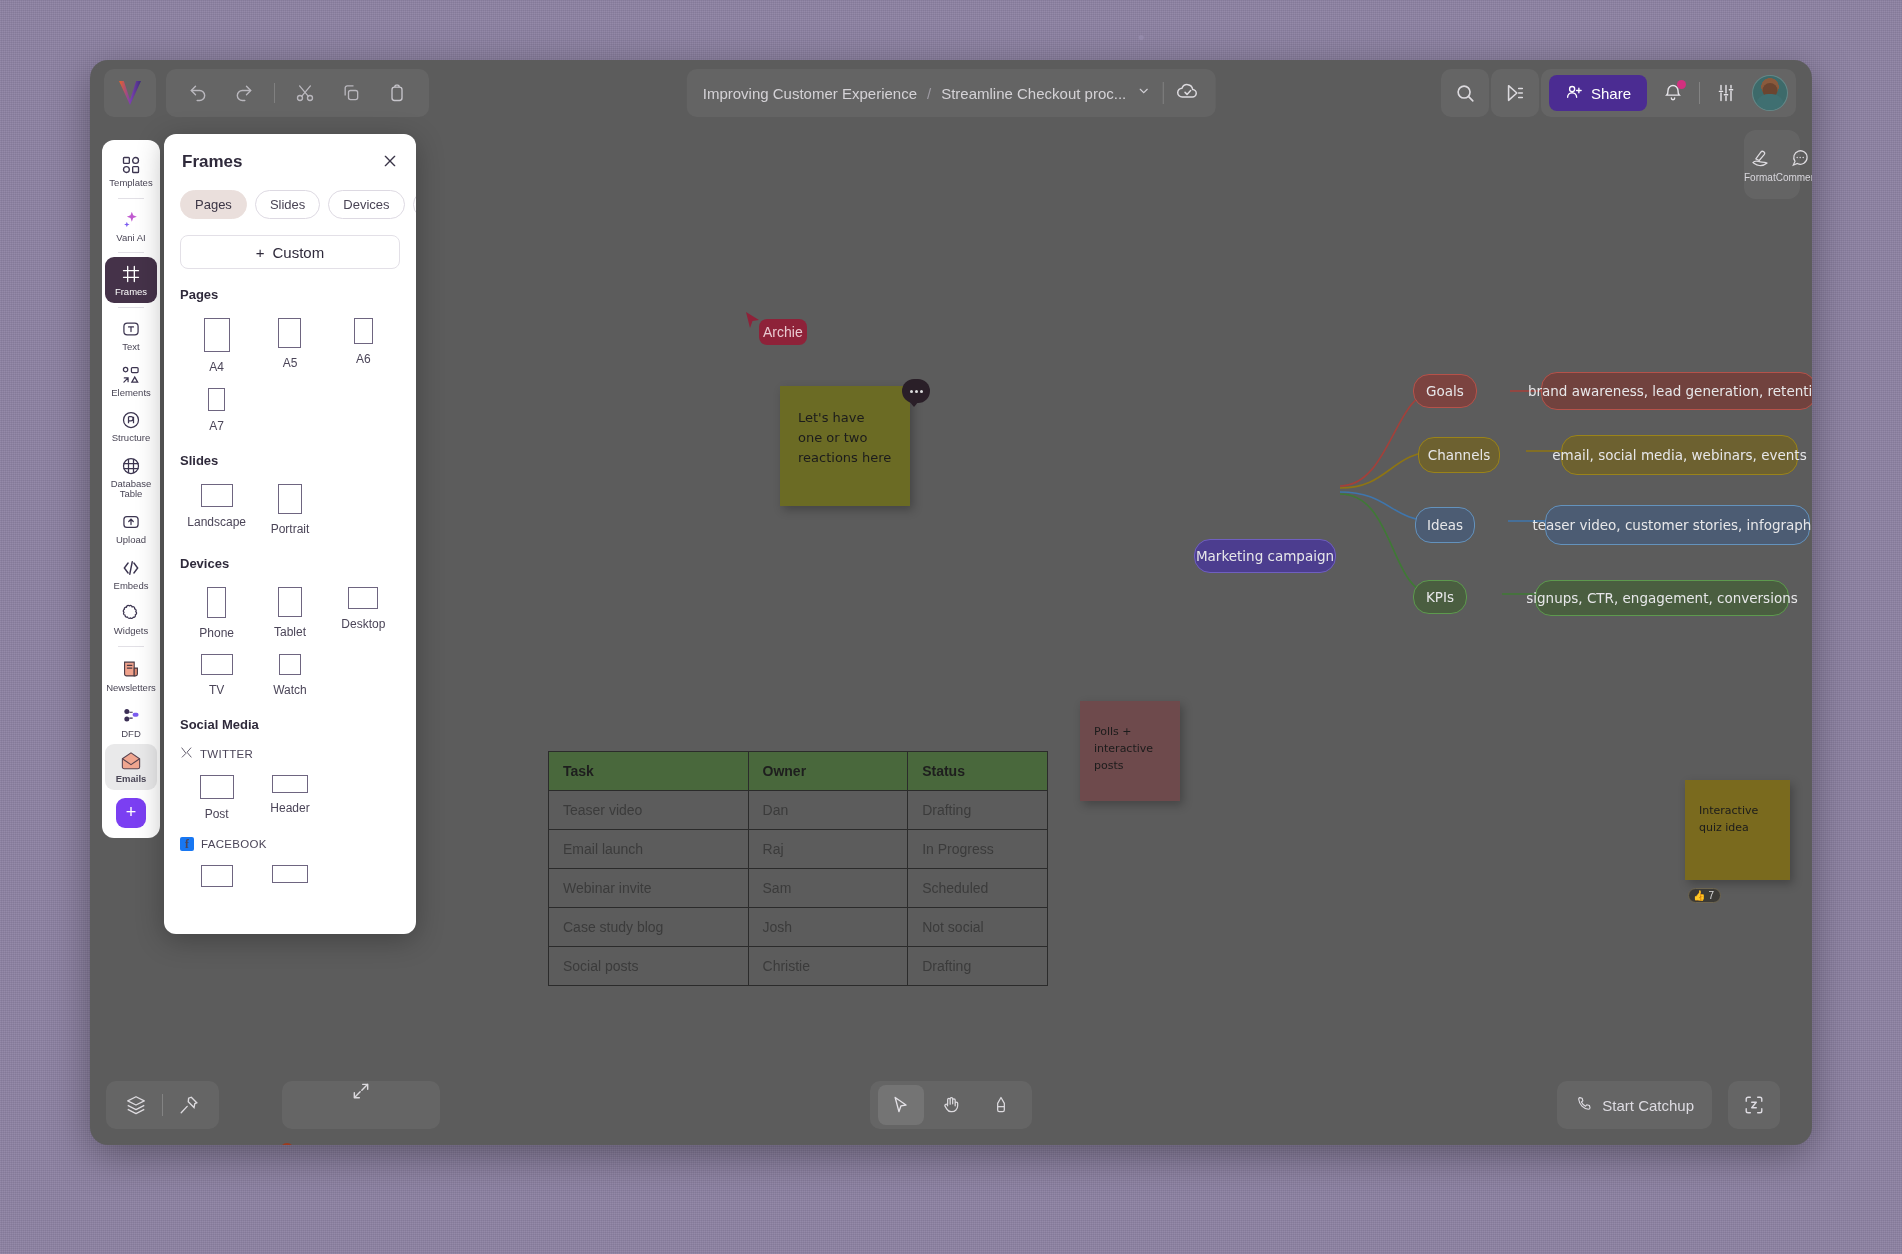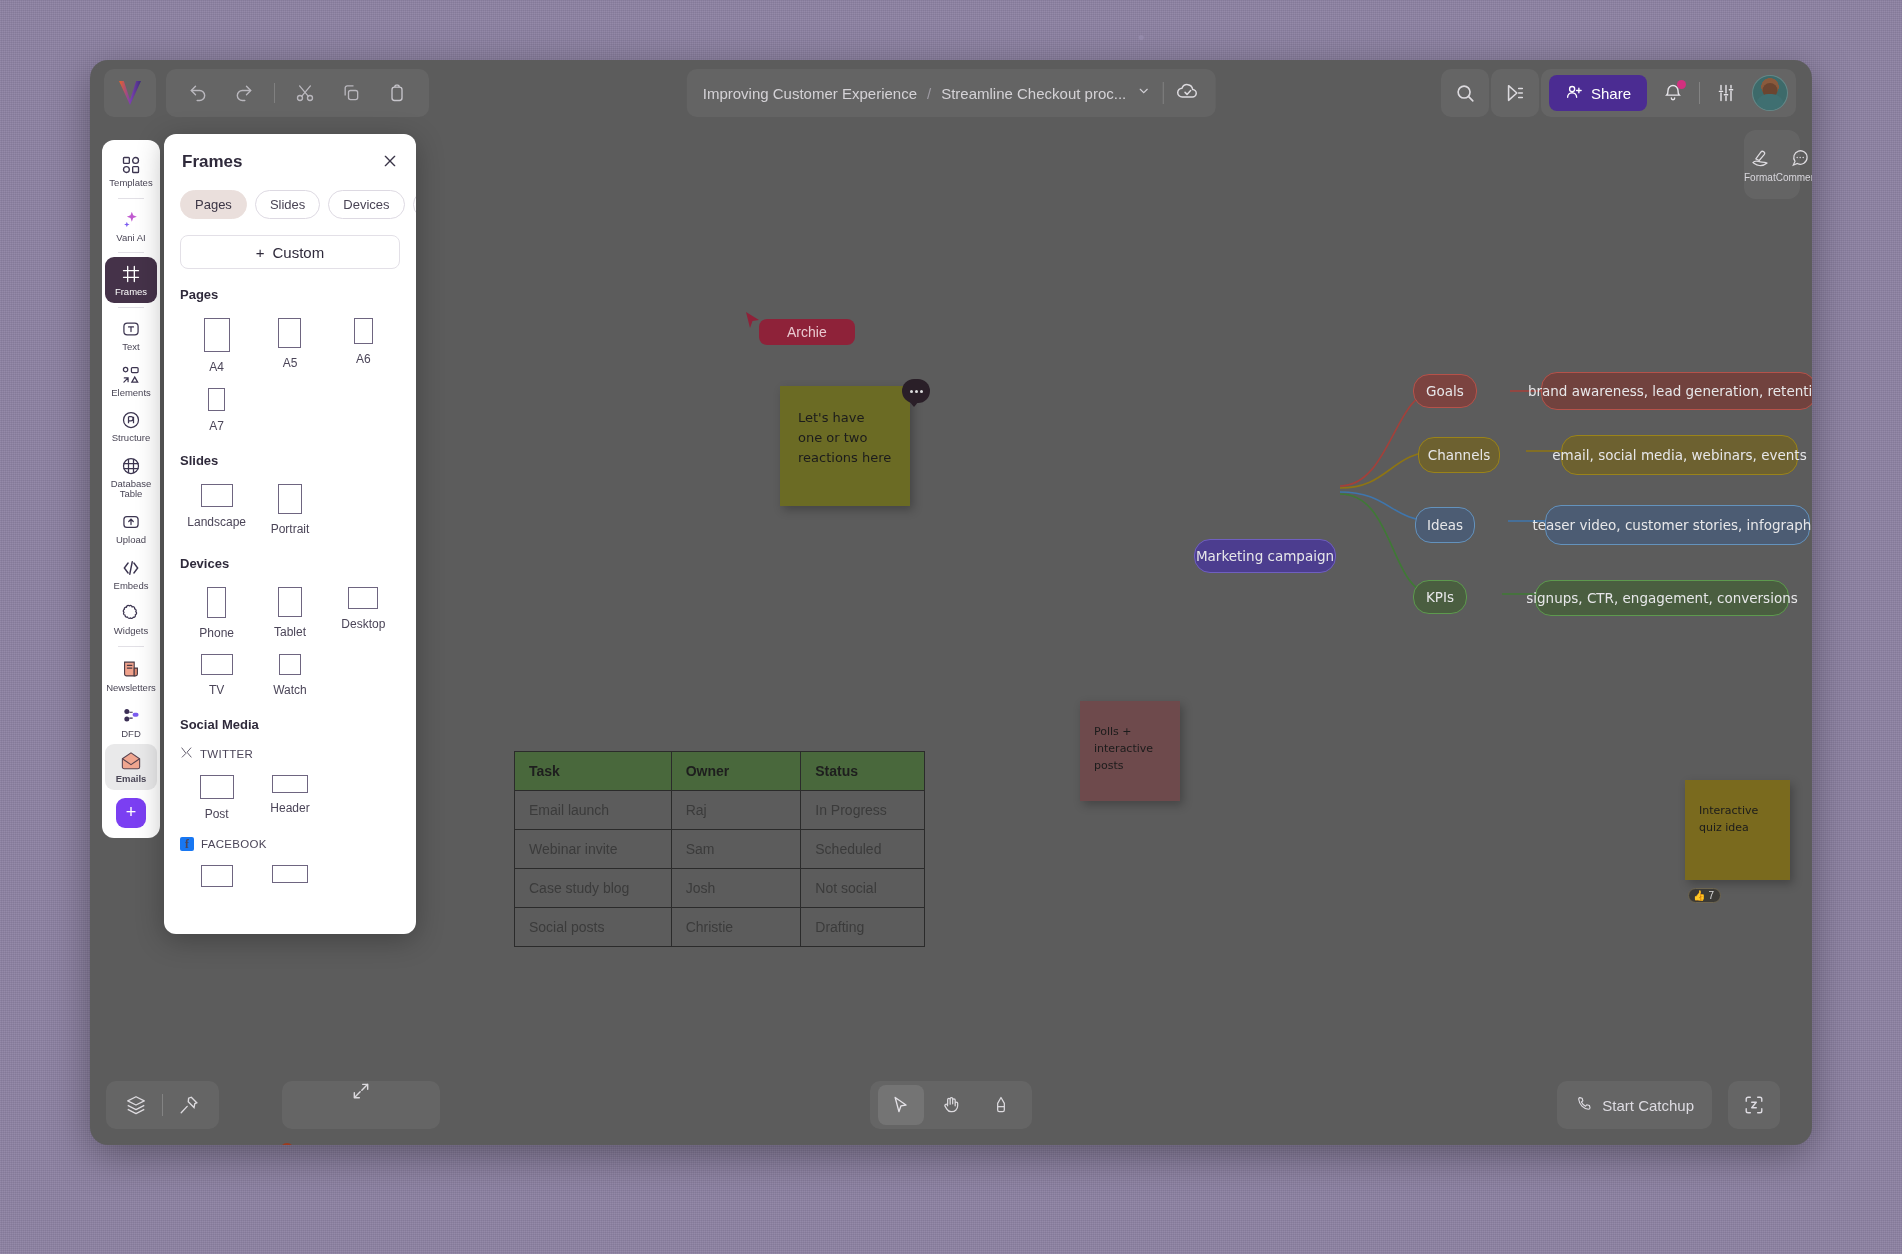--- a/index.html
+++ b/index.html
@@ -187,21 +187,21 @@
   }
   .rr-label { font-size: 10px; color:#d8d6dc; }
   .rr-div { width: 24px; height:1px; background: rgba(255,255,255,.18); margin: 3px 0; }
   
   .canvas { position:absolute; inset: 66px 0 80px 0; }
   .cursor-tag {
     position:absolute; display:flex; align-items:flex-start;
   }
   .tag-pill {
     background:#8e2239; color:#e9c9d0; font-size: 14px;
-    padding: 5px 28px; border-radius: 8px; margin-left: -2px; margin-top: 8px;
+    padding: 5px 4px; border-radius: 8px; margin-left: -2px; margin-top: 8px;
   }
   .sticky {
     position: absolute;
     box-shadow: 3px 4px 9px rgba(0,0,0,.25);
     font-family: "DejaVu Sans", sans-serif;
     color: #1c1c1c;
     padding: 22px 18px;
     line-height: 1.55;
   }
   .sticky-badge {
@@ -437,29 +437,34 @@
       <span>teaser video, customer stories, infographic</span>
     </div>
 
     <div class="mm-node" style="left:1323px; top:454px; width:54px; height:34px; background:#4a5e40; border:1.5px solid #5d9a4e;">
       <span>KPIs</span>
     </div>
     <div class="mm-node" style="left:1445px; top:454px; width:254px; height:36px; background:#4a5e40; border:1.5px solid #5d9a4e;">
       <span>signups, CTR, engagement, conversions</span>
     </div>
 
-    <table class="tbl" style="left: 424px; top: 625px; width: 411px;">
+    <table class="tbl" style="left: 458px; top: 625px; width: 500px;">
       <thead>
         <tr>
           <th style="width:200px">Task</th>
           <th style="width:160px">Owner</th>
           <th style="width:140px">Status</th>
         </tr>
       </thead>
       <tbody>
+        <tr>
+          <td>Teaser video</td>
+          <td>Dan</td>
+          <td>Drafting</td>
+        </tr>
         <tr>
           <td>Email launch</td>
           <td>Raj</td>
           <td>In Progress</td>
         </tr>
         <tr>
           <td>Webinar invite</td>
           <td>Sam</td>
           <td>Scheduled</td>
         </tr>

